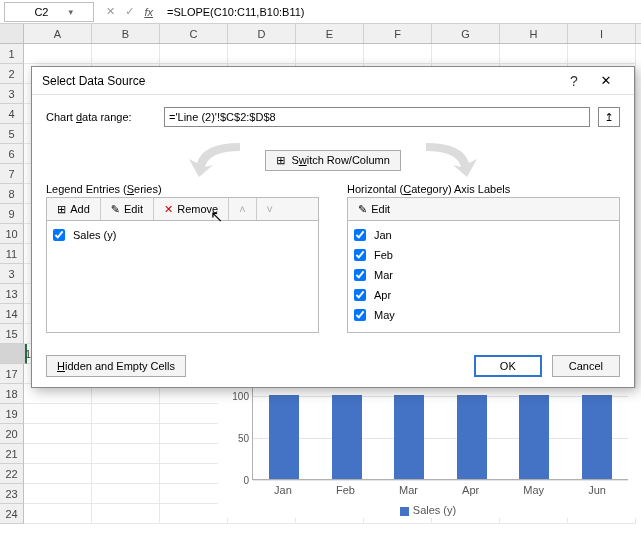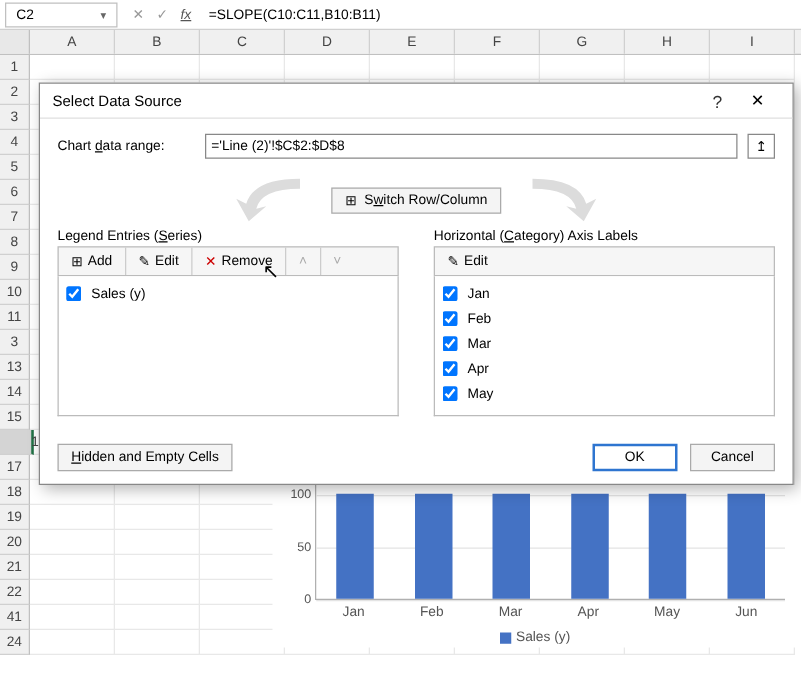--- a/index.html
+++ b/index.html
@@ -1,20 +1,20 @@
 <!DOCTYPE html>
 <html><head>
 <meta charset="utf-8">
 <style>
 * { box-sizing: border-box; margin: 0; padding: 0; font-family: "Segoe UI", Tahoma, sans-serif; font-size: 11px; }
 body { background: #fff; width: 641px; height: 540px; overflow: hidden; position: relative; }
 
 
 .fbar { display: flex; align-items: center; height: 24px; border-bottom: 1px solid #d0d0d0; background: #fff; }
-.namebox { width: 90px; height: 20px; border: 1px solid #c0c0c0; margin: 0 4px; display: flex; align-items: center; justify-content: space-between; padding: 0 8px; background: #fff; }
+.namebox { width: 90px; height: 20px; border: 1px solid #c0c0c0; margin: 0 4px; display: flex; align-items: center; justify-content: flex-end; padding: 0 20px; background: #fff; gap: 20px; }
 .namebox .dd { color: #666; font-size: 9px; }
 .fbtns { display: flex; align-items: center; gap: 10px; padding: 0 8px; color: #999; }
 .fbtns .fx { font-style: italic; color: #555; text-decoration: underline; }
 .fx-input { flex: 1; height: 20px; border: none; padding: 0 6px; outline: none; }
 
 
 .colhdrs { display: flex; height: 20px; border-bottom: 1px solid #c0c0c0; background: #f0f0f0; }
 .rowcorner { width: 24px; border-right: 1px solid #c0c0c0; background: #e8e8e8; }
 .colhdr { width: 68px; border-right: 1px solid #d0d0d0; text-align: center; line-height: 20px; color: #444; background: #f0f0f0; }
 
@@ -123,21 +123,21 @@
       <div class="rowhdr">13</div>
       <div class="rowhdr">14</div>
       <div class="rowhdr">15</div>
       <div class="rowhdr sel">16</div>
       <div class="rowhdr">17</div>
       <div class="rowhdr">18</div>
       <div class="rowhdr">19</div>
       <div class="rowhdr">20</div>
       <div class="rowhdr">21</div>
       <div class="rowhdr">22</div>
-      <div class="rowhdr">41</div>
+      <div class="rowhdr">23</div>
       <div class="rowhdr">24</div>
     </div>
   <div class="cells" id="cells">
       <div class="cellrow">
         <div class="cell"></div>
         <div class="cell"></div>
         <div class="cell"></div>
         <div class="cell"></div>
         <div class="cell"></div>
         <div class="cell"></div>

